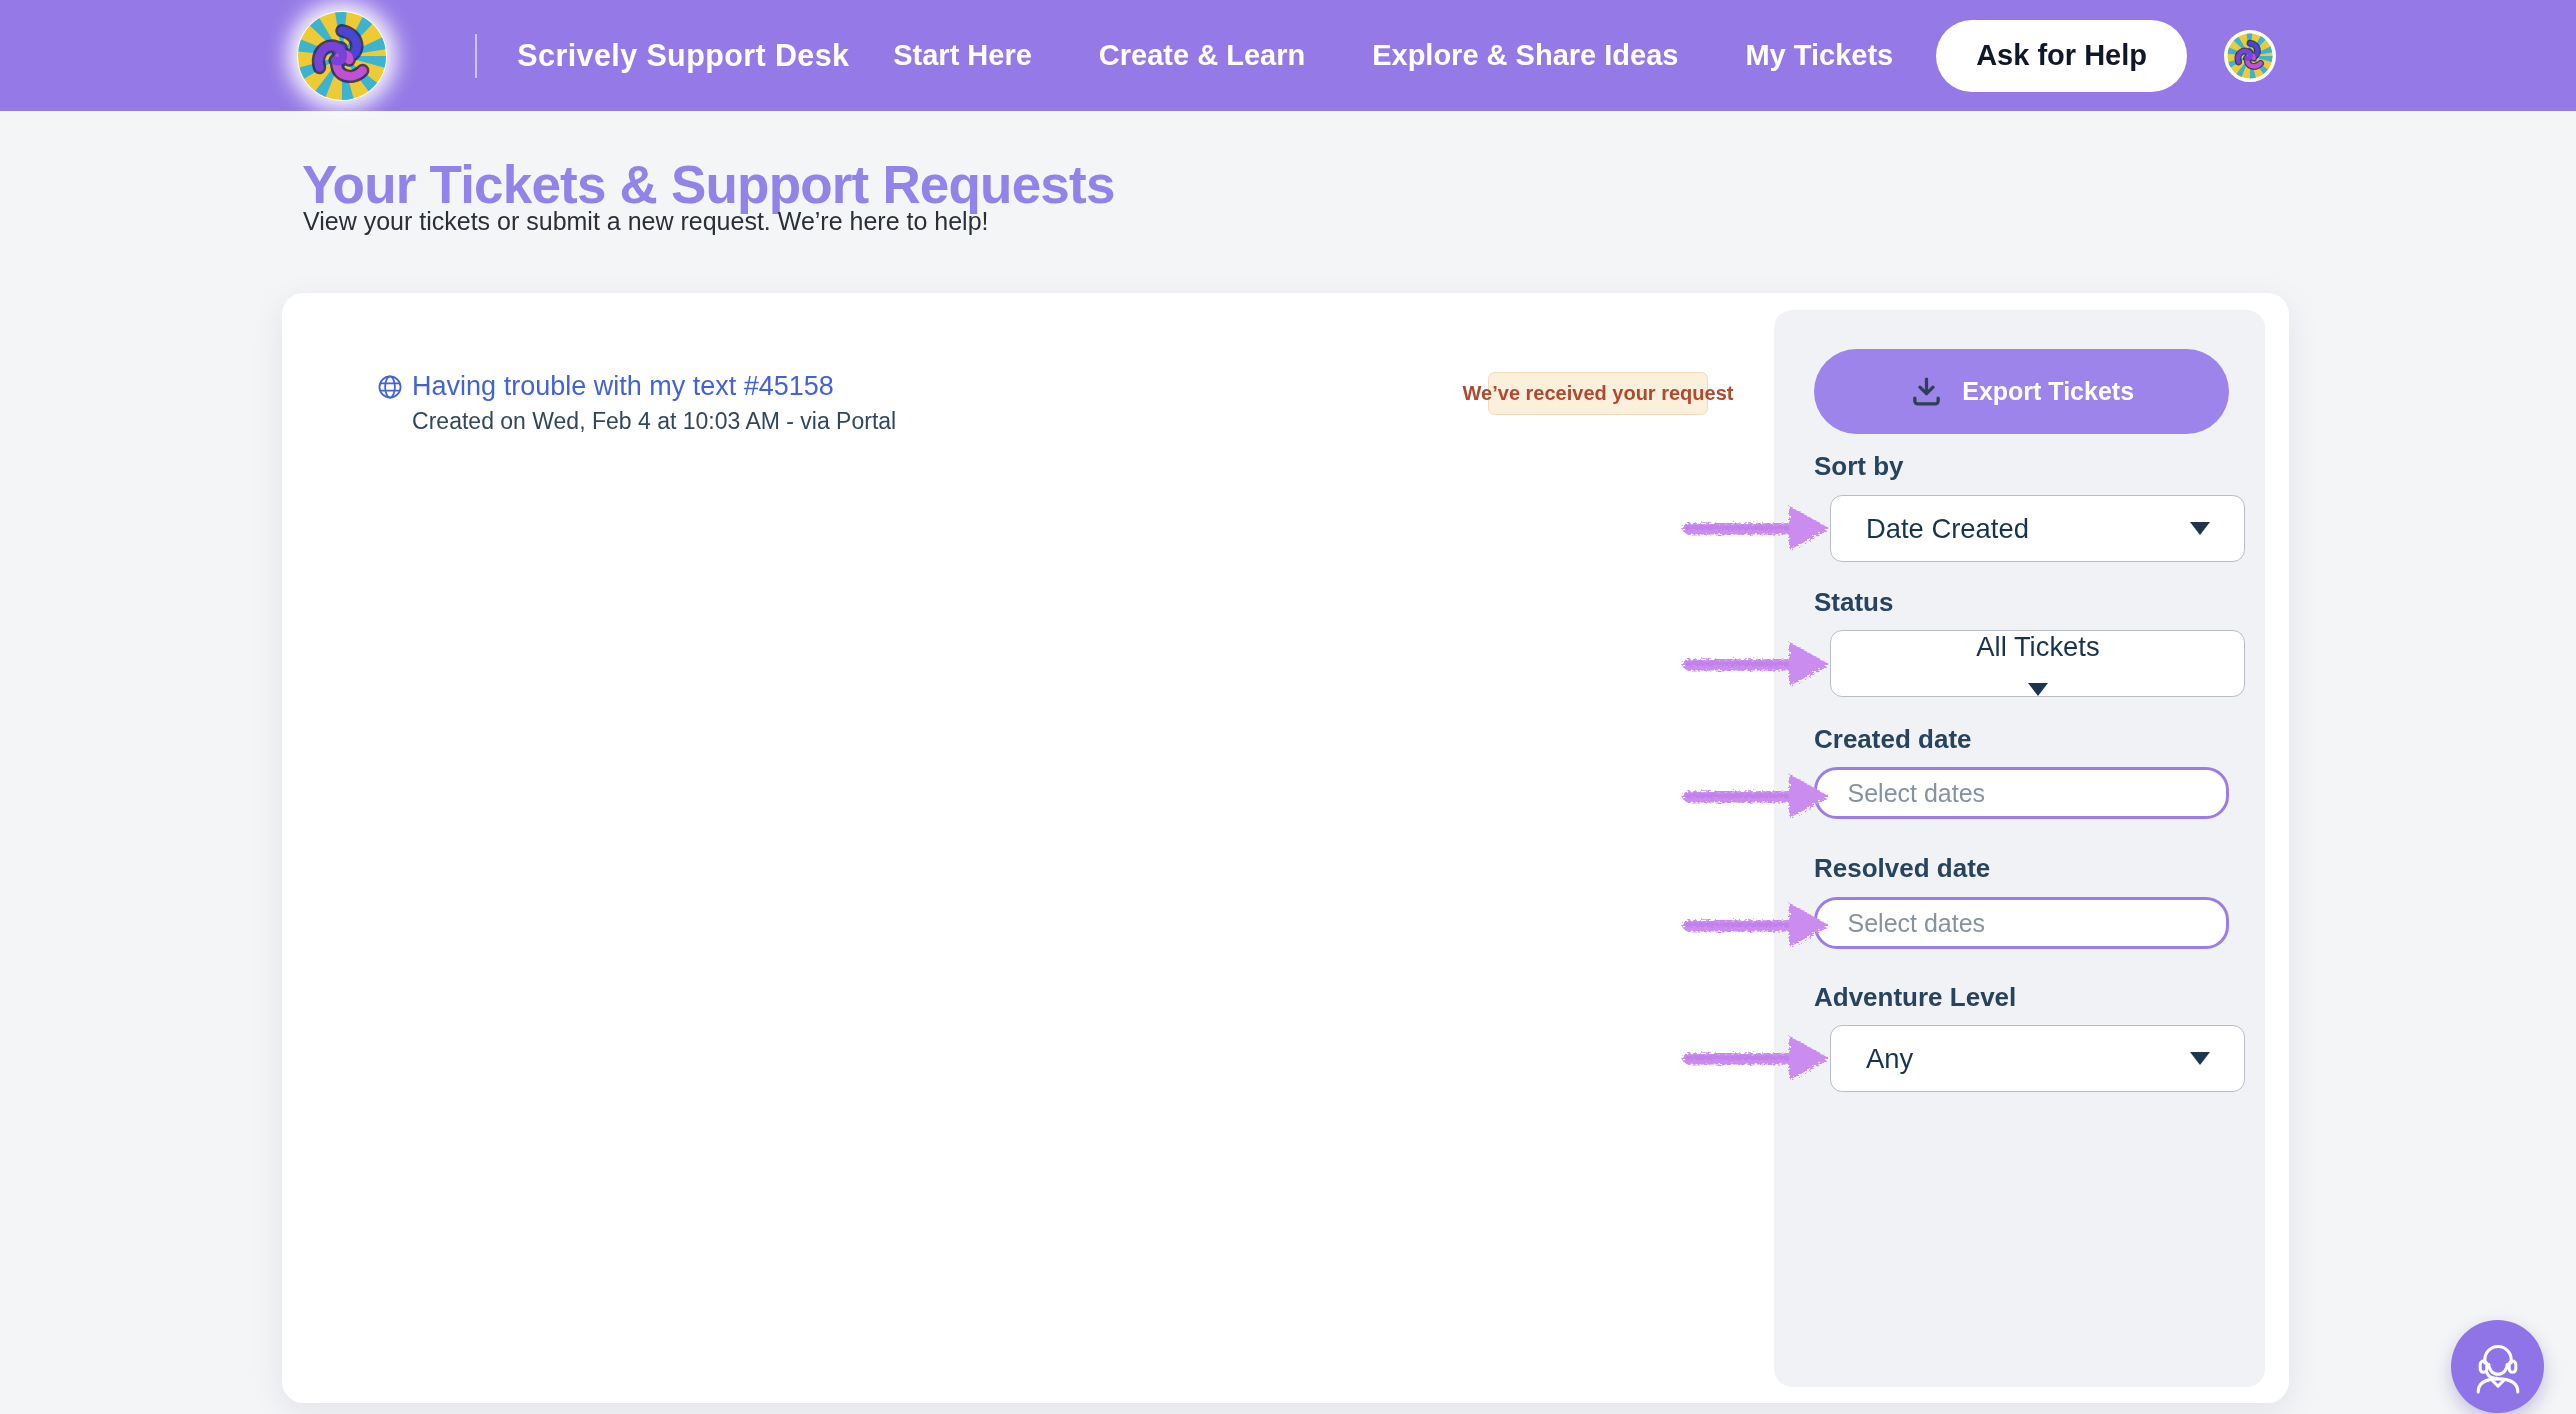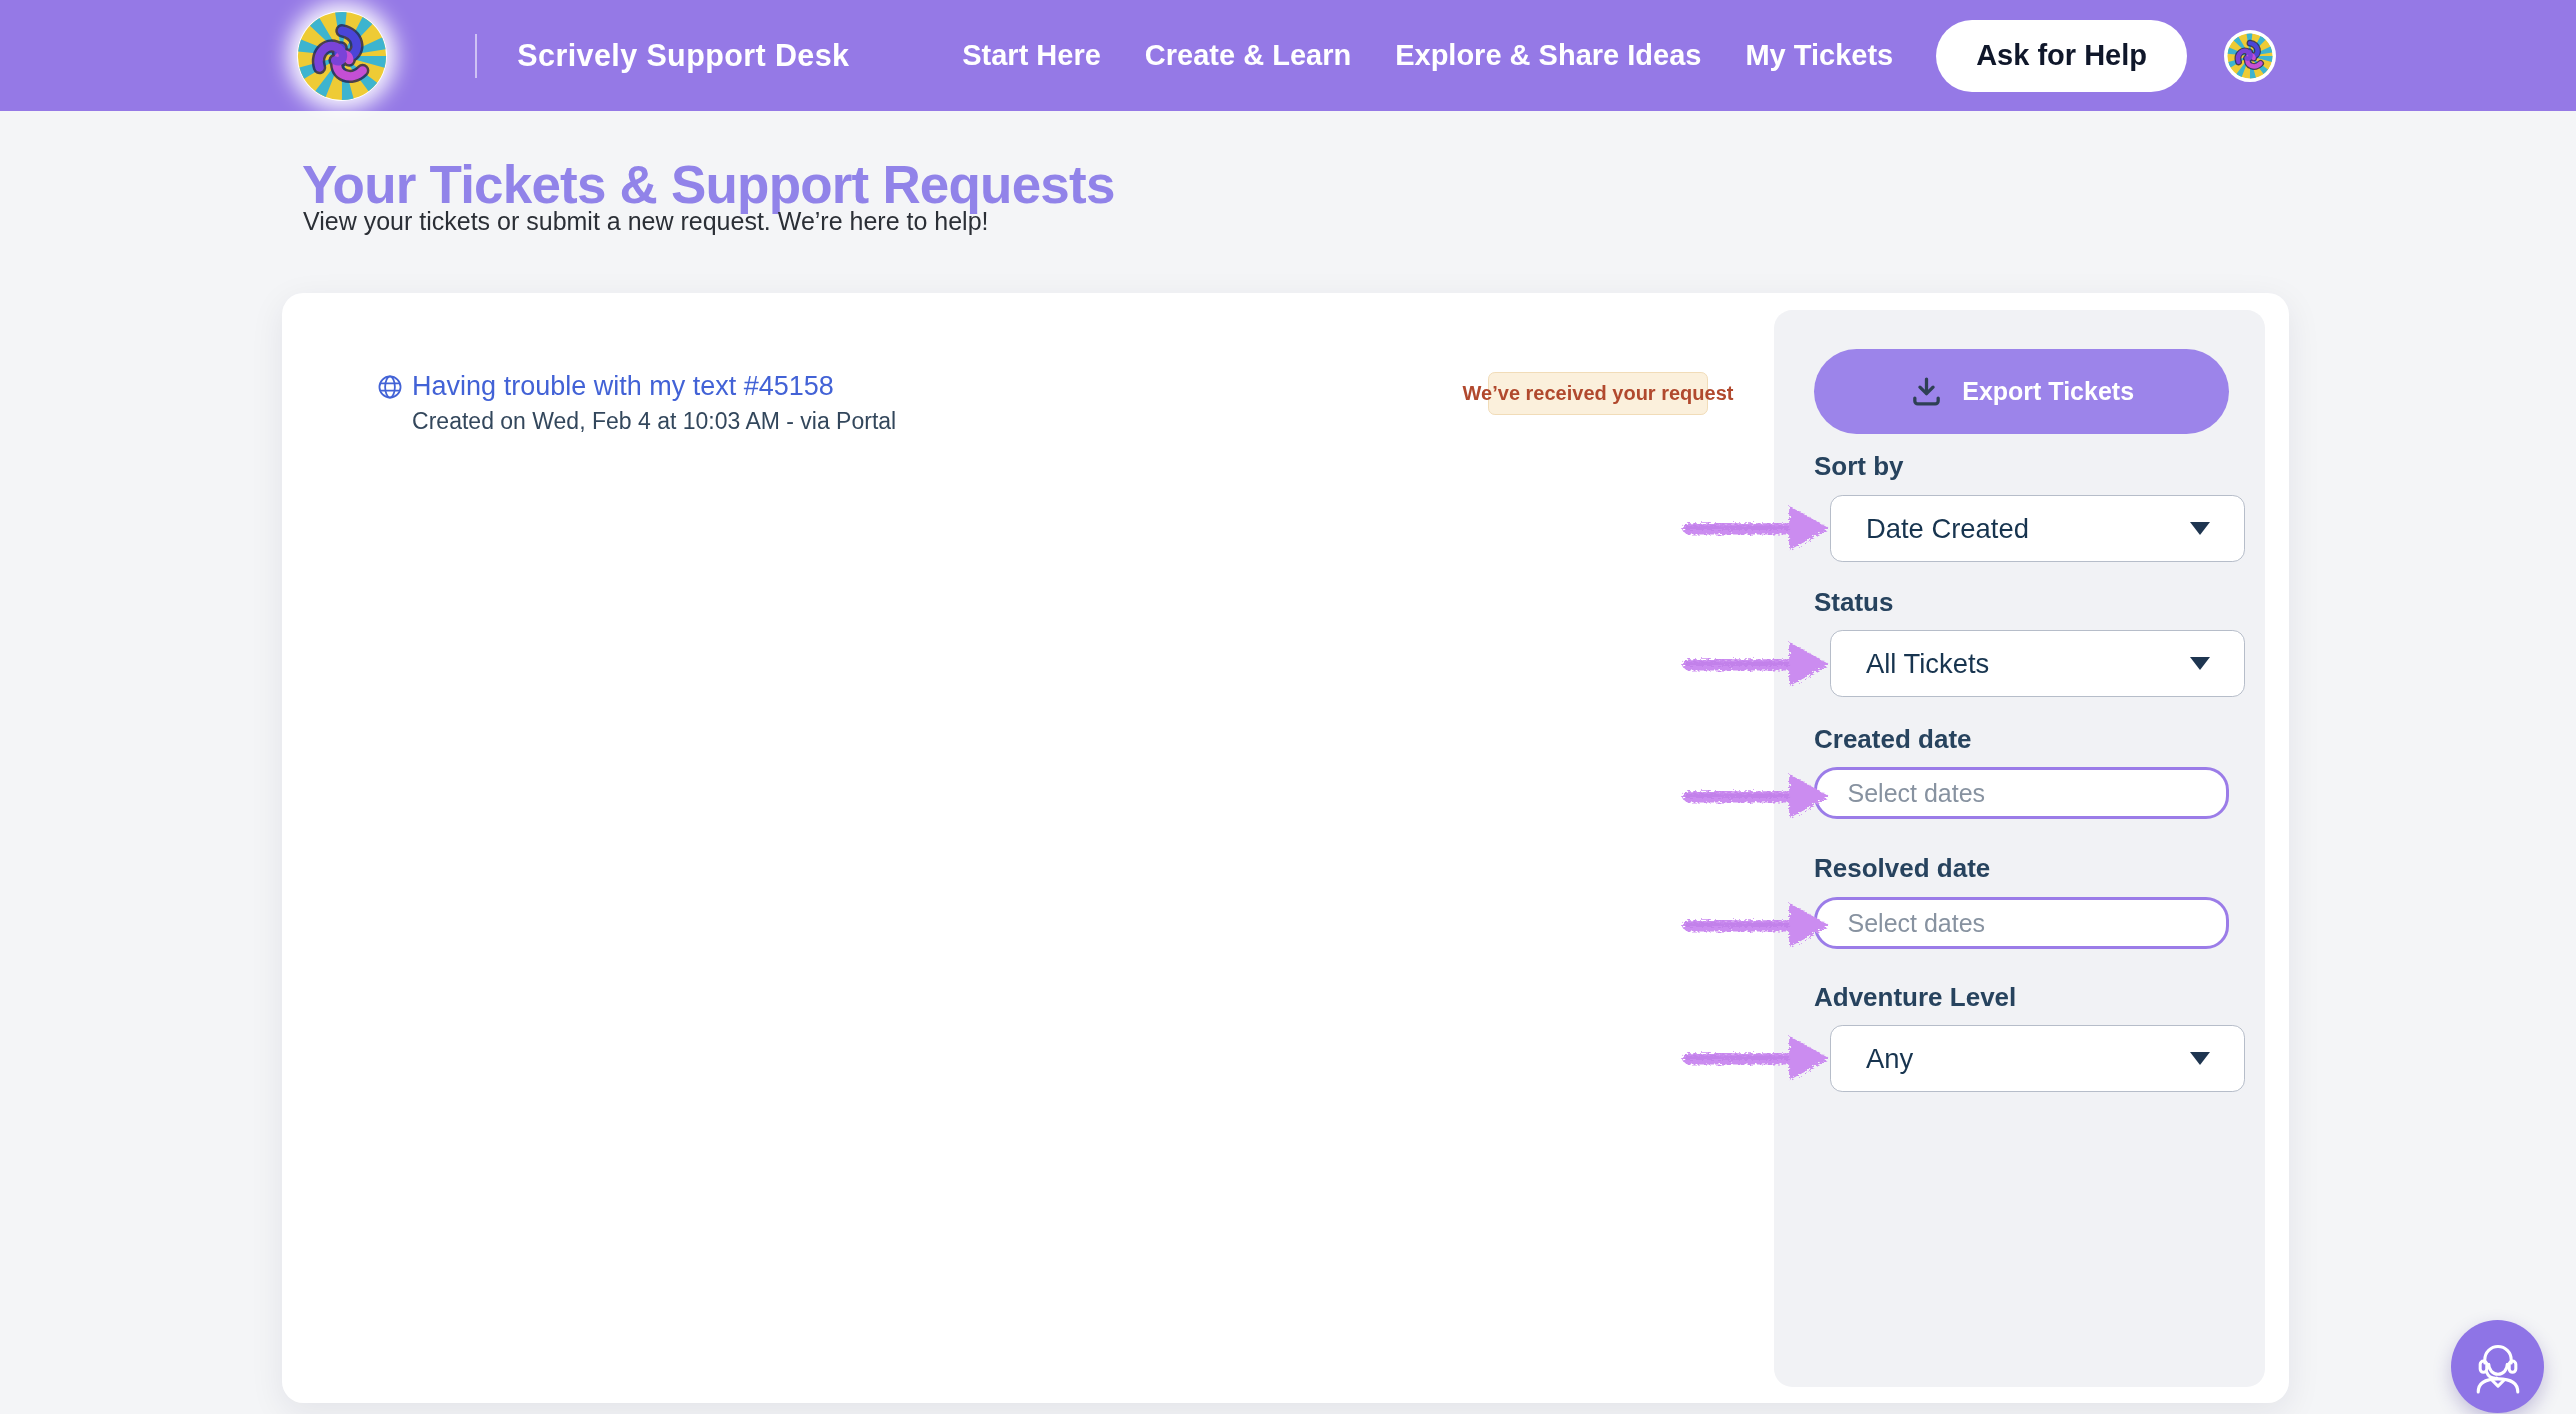--- a/index.html
+++ b/index.html
@@ -7,21 +7,21 @@
   #stage{position:relative;width:2576px;height:1415px;background:#f4f5f7;overflow:hidden;}
 
   
   .navbar{position:absolute;left:0;top:0;width:2576px;height:111px;background:#9579e6;
           display:flex;align-items:center;padding:0 300px 0 297px;}
   .logo-badge{width:90px;height:90px;border-radius:50%;flex:0 0 auto;
               box-shadow:0 0 21.3px 9.1px rgba(255,255,255,.95);background:#fff;}
   .logo-badge svg{display:block;width:100%;height:100%;border-radius:50%;}
   .brand-sep{width:2.3px;height:44px;background:rgba(255,255,255,.55);margin-left:88px;flex:0 0 auto;}
   .brand{margin-left:40px;color:#fff;font-size:30.5px;font-weight:bold;letter-spacing:0.4px;white-space:nowrap;}
-  .nav-links{margin-left:auto;display:flex;gap:44px;align-items:center;}
+  .nav-links{margin-left:auto;display:flex;gap:67px;align-items:center;}
   .nav-link{color:#fff;font-size:29px;font-weight:bold;white-space:nowrap;cursor:pointer;}
   .cta-btn{margin-left:43px;background:#fff;color:#0f172a;font-size:29px;font-weight:bold;
            height:72px;padding:0 40px;border:none;border-radius:37px;display:flex;align-items:center;cursor:pointer;}
   .avatar{margin-left:37px;width:52px;height:52px;border-radius:50%;border:3px solid #fff;
           overflow:hidden;flex:0 0 auto;background:#fff;}
   .avatar svg{display:block;width:100%;height:100%;}
 
   
   .page-title{position:absolute;left:302px;top:118px;font-size:53px;font-weight:bold;
               color:#9183e9;letter-spacing:-0.8px;}
@@ -52,21 +52,21 @@
             border-radius:12.2px;display:flex;align-items:center;padding:0 34px 0 35px;cursor:pointer;}
   .f-select-value{color:#17344f;font-size:27.4px;flex:1;}
   .caret{width:0;height:0;border-left:10.7px solid transparent;border-right:10.7px solid transparent;
          border-top:13px solid #1e3550;}
   .f-input{position:absolute;left:40px;width:415px;height:52px;background:#fff;border:3px solid #9b7ce8;
            border-radius:23px;padding:0 30.5px;color:#17344f;font-size:25px;outline:none;}
   .f-input::placeholder{color:#8792a0;opacity:1;}
 
   
   #lbl-0{top:141px;} #ctl-0{top:185px;}
-  #lbl-1{top:277px;} #ctl-1{top:320px;}
+  #lbl-1{top:277px;} #ctl-1{top:320px;flex-direction:column;}
   #lbl-2{top:414px;} #ctl-2{top:457px;}
   #lbl-3{top:543px;} #ctl-3{top:587px;}
   #lbl-4{top:672px;} #ctl-4{top:715px;}
 
   
   .arrow{position:absolute;width:157px;height:53px;}
   #arrow-0{left:1677px;top:502px;} 
   #arrow-1{left:1677px;top:638px;}
   #arrow-2{left:1677px;top:770px;}
   #arrow-3{left:1677px;top:899px;}

